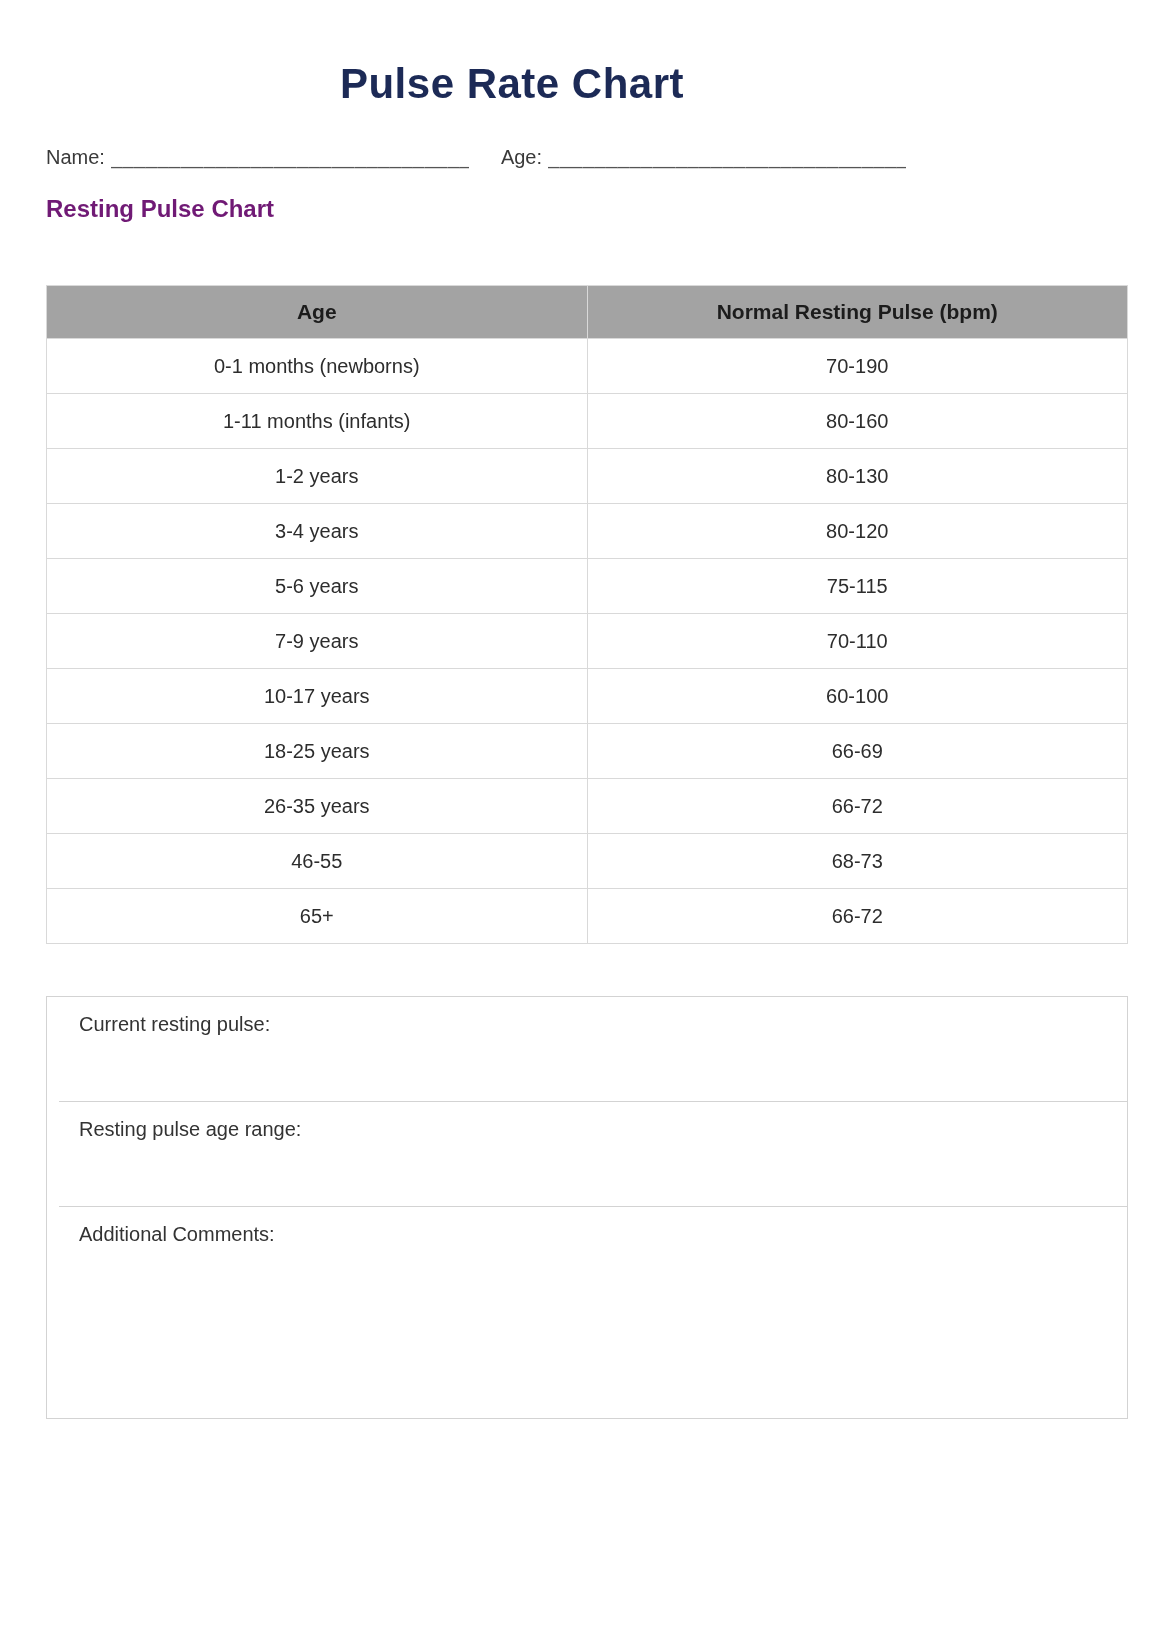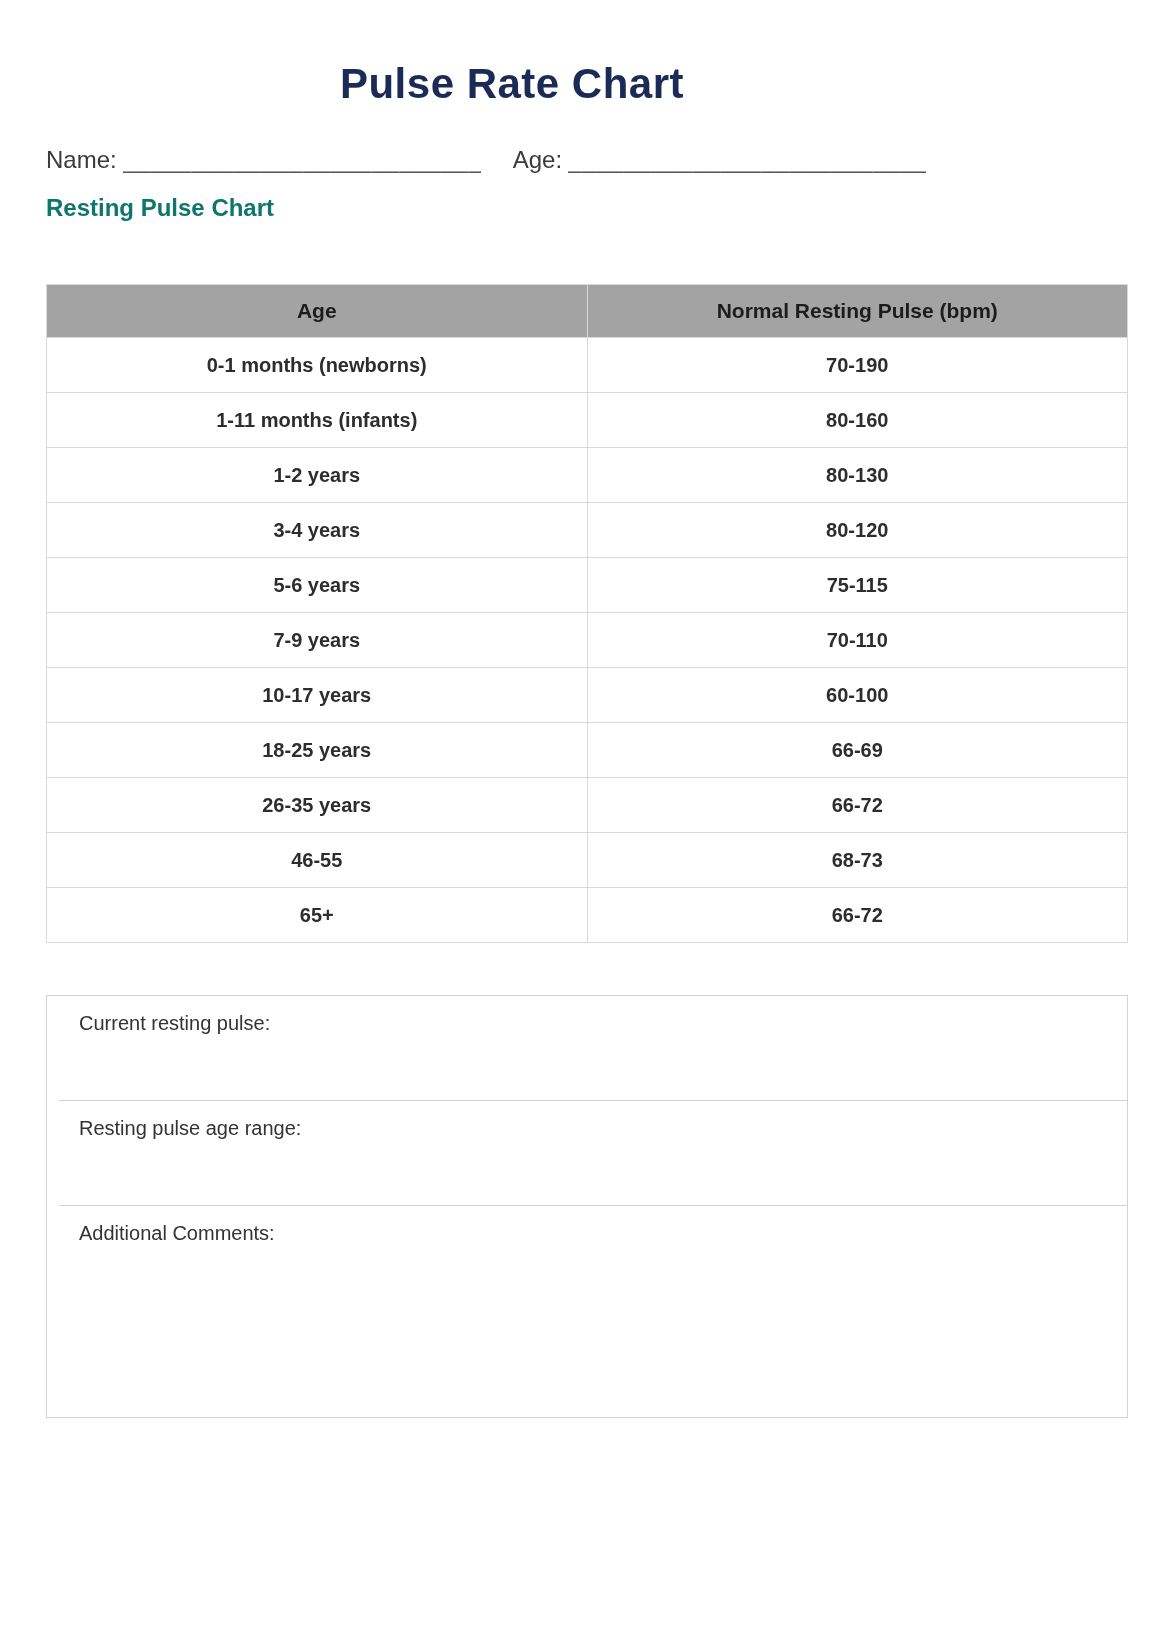--- a/index.html
+++ b/index.html
@@ -15,41 +15,41 @@
   .doc-title {
     margin: 0;
     text-align: center;
     font-size: 42px;
     font-weight: 700;
     letter-spacing: 0.5px;
     color: #1c2a56;
   }
   .fields-row {
     margin-top: 38px;
-    font-size: 24px;
+    font-size: 20px;
     color: #3a3a3a;
     display: flex;
     align-items: baseline;
     white-space: nowrap;
   }
   .field-label { font-weight: 400; color: #3a3a3a; }
   .field-blank {
     color: #555555;
     letter-spacing: 0.5px;
     margin-left: 6px;
     overflow: hidden;
     display: inline-block;
     max-width: 358px;
   }
   .age-field { margin-left: 32px; }
   .section-heading {
-    margin: 20px 0 0 0;
+    margin: 26px 0 0 0;
     font-size: 24px;
     font-weight: 700;
-    color: #0f766e;
+    color: #701a75;
   }
   table.pulse-table {
     margin-top: 62px;
     width: 1082px;
     border-collapse: collapse;
     table-layout: fixed;
   }
   table.pulse-table th, table.pulse-table td {
     border: 1px solid #d9d9d9;
     text-align: center;
@@ -59,21 +59,21 @@
   table.pulse-table th {
     background: #a3a3a3;
     height: 50px;
     font-size: 21px;
     font-weight: 700;
     color: #1c1c1c;
   }
   table.pulse-table td {
     height: 52px;
     font-size: 20px;
-    font-weight: 700;
+    font-weight: 400;
     color: #2d2d2d;
     background: #ffffff;
   }
   .notes-box {
     margin-top: 52px;
     width: 1082px;
     border: 1px solid #d3d3d3;
     box-sizing: border-box;
     padding-left: 12px;
   }

